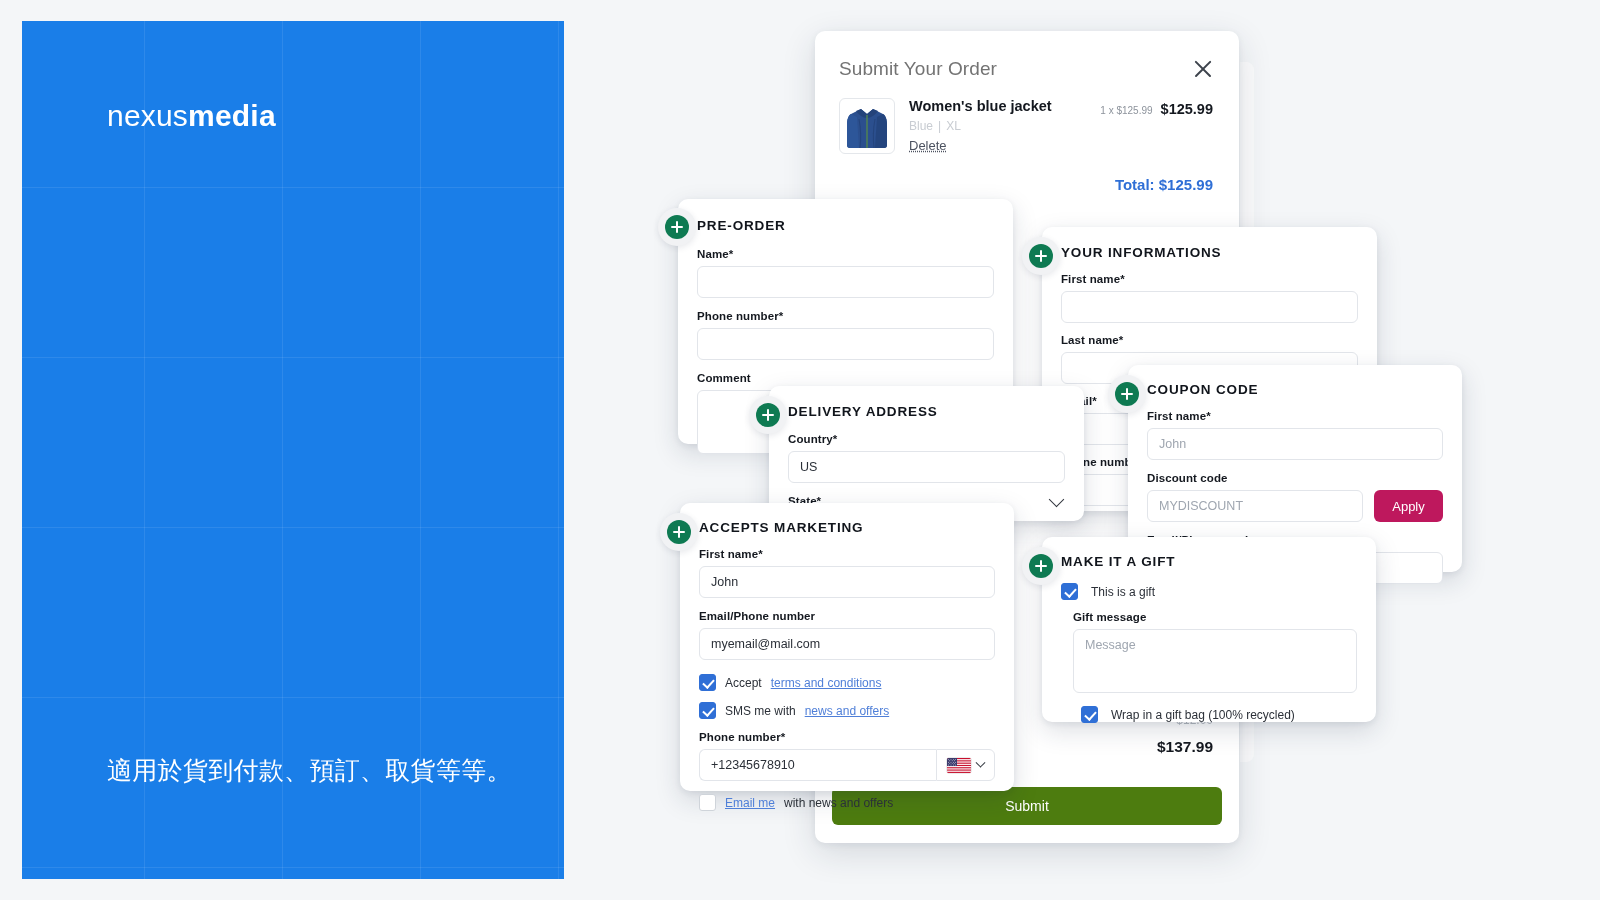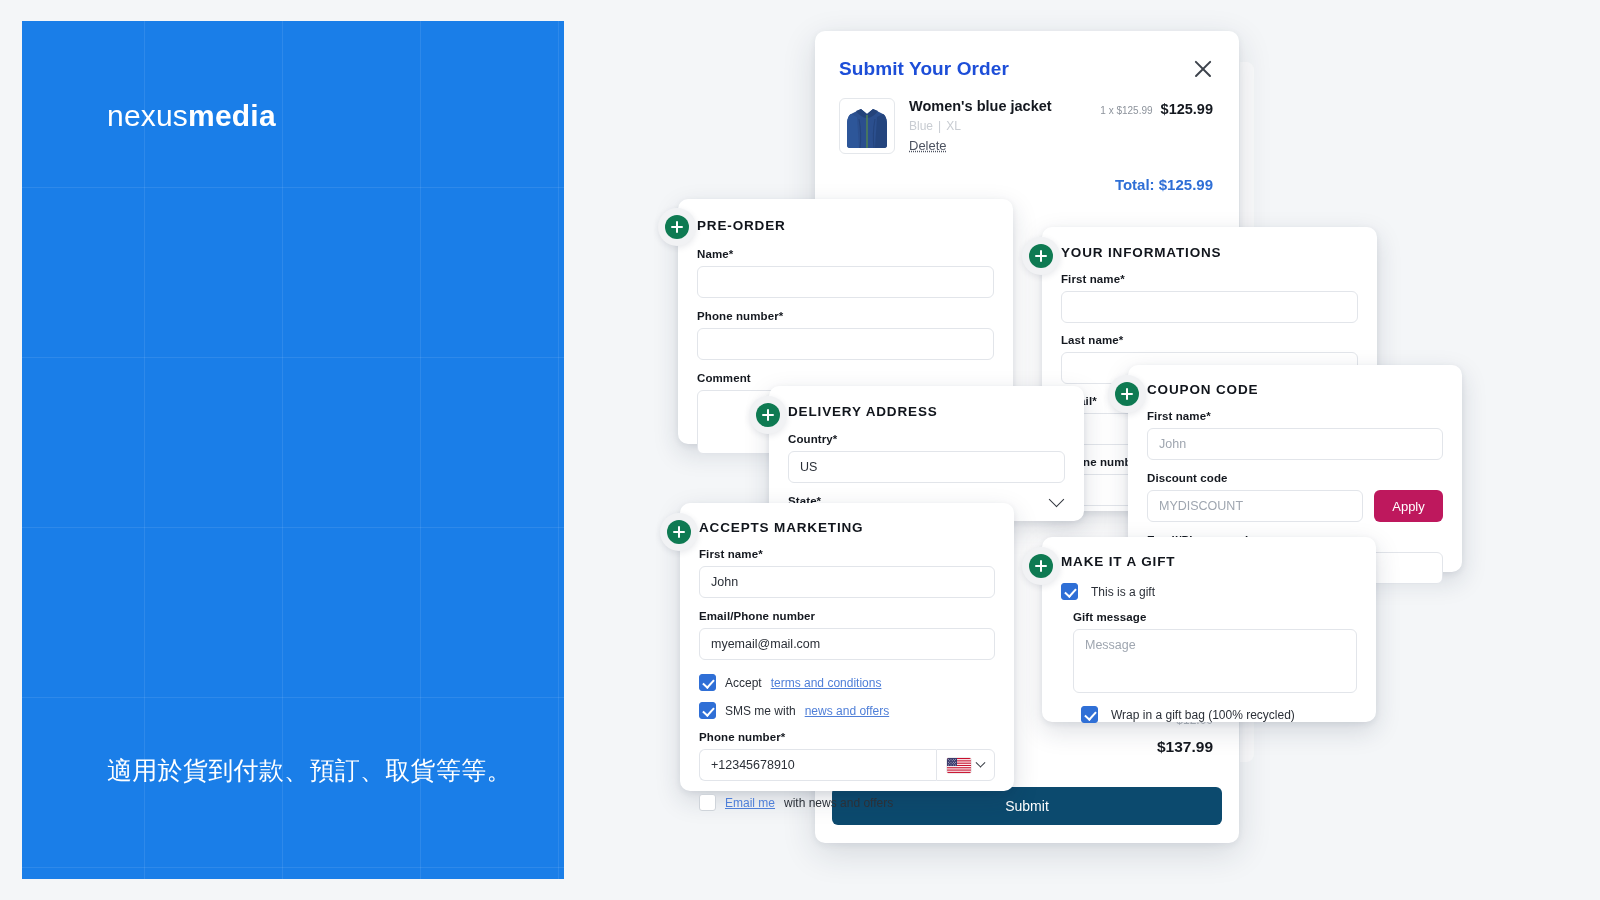--- a/index.html
+++ b/index.html
@@ -114,21 +114,21 @@
   }
   .cb-row { display: flex; align-items: center; gap: 9px; font-size: 12px; color: #2b3038; }
   .lnk { color: #4f7fd8; text-decoration: underline; }
 
   
   #order-card { left: 815px; top: 31px; width: 424px; height: 812px; }
   .order-head {
     display: flex; align-items: center; justify-content: space-between;
     padding: 27px 26px 0 24px;
   }
-  .order-title { font-size: 19px; font-weight: 700; color: #1d4ed8; letter-spacing: 0.1px; }
+  .order-title { font-size: 19px; font-weight: 400; color: #737373; letter-spacing: 0.1px; }
   .xbtn { width: 20px; height: 20px; position: relative; cursor: pointer; }
   .xbtn:before, .xbtn:after {
     content: ""; position: absolute; left: -1px; top: 9px;
     width: 22px; height: 1.8px; background: #3d434c; border-radius: 2px;
   }
   .xbtn:before { transform: rotate(45deg); }
   .xbtn:after  { transform: rotate(-45deg); }
 
   .order-item { display: flex; align-items: flex-start; padding: 18px 26px 0 24px; }
   .thumb {
@@ -149,21 +149,21 @@
     text-align: right; padding: 22px 26px 0 0;
     font-size: 15px; font-weight: 700; color: #2f6fd6;
   }
   .price-rows {
     position: absolute; right: 26px; bottom: 72px; text-align: right;
   }
   .price-rows .pr { font-size: 12px; color: #b4b9c0; margin-bottom: 11px; }
   .price-rows .pr.total { font-size: 15.5px; font-weight: 700; color: #14181f; margin-bottom: 15px; }
   .submit-btn {
     position: absolute; left: 17px; right: 17px; bottom: 18px;
-    height: 38px; border-radius: 6px; background: #0c4a6e;
+    height: 38px; border-radius: 6px; background: #4d7c0f;
     color: #fff; font-size: 14px; font-weight: 500;
     display: flex; align-items: center; justify-content: center;
     cursor: pointer; border: none;
   }
 
   
   #ghost-a { left: 806px; top: 215px; width: 245px; height: 455px; border-radius: 10px; }
   #ghost-b { left: 1240px; top: 62px; width: 14px; height: 700px; border-radius: 0 8px 8px 0; background:#fbfbfc; }
 
   

